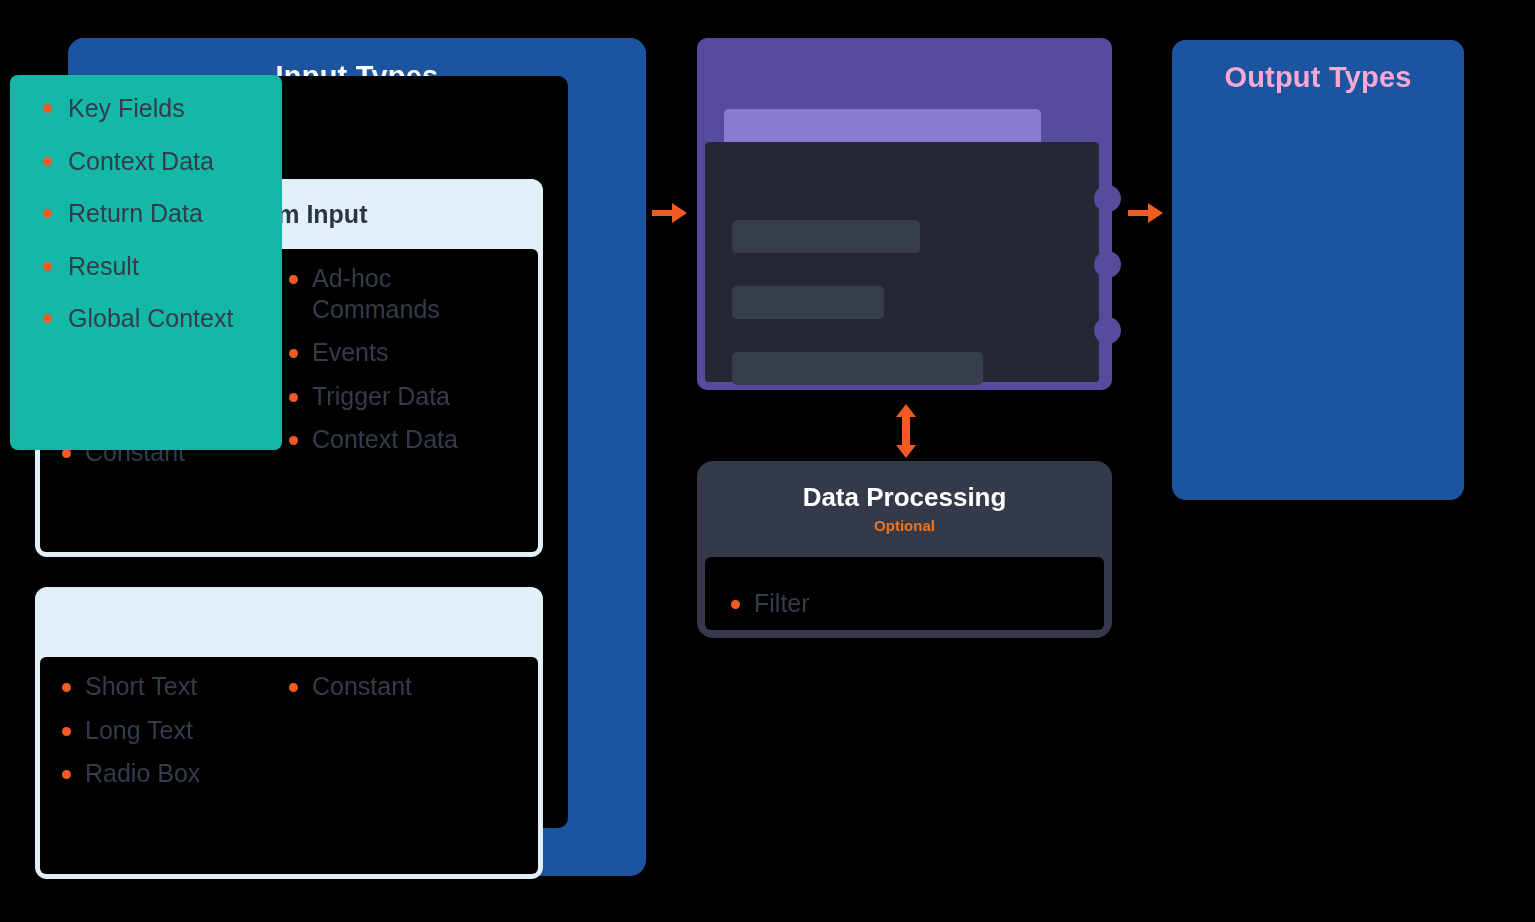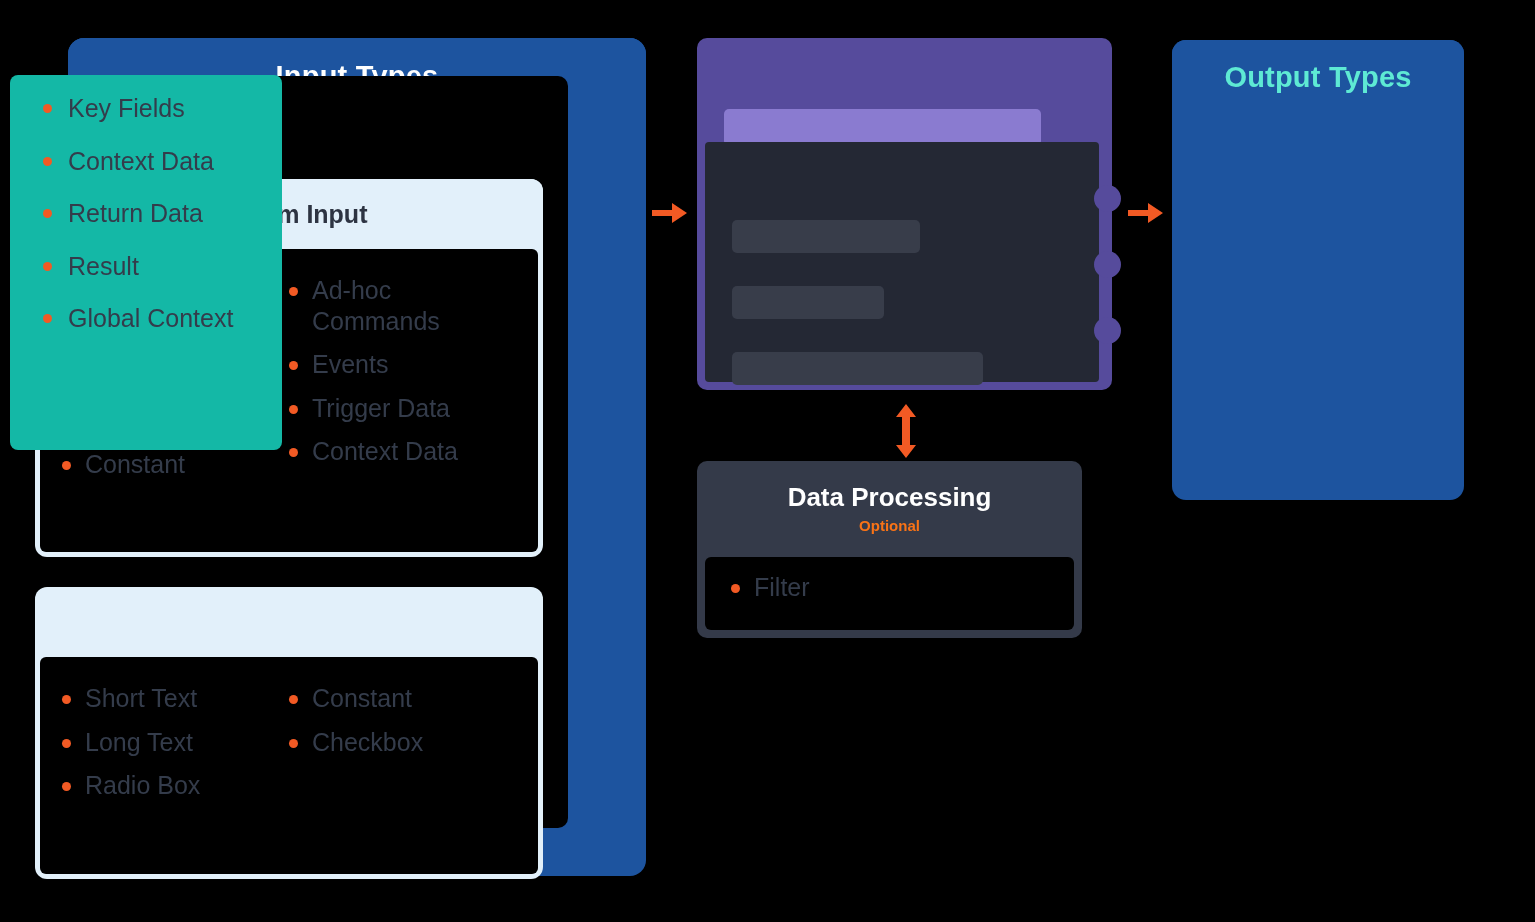--- a/index.html
+++ b/index.html
@@ -99,21 +99,21 @@
 
   #system-input-card { left: 25px; top: 103px; width: 508px; height: 378px; }
   #user-input-card   { left: 25px; top: 511px; width: 508px; height: 292px; }
 
   
   .bullet-cols {
     display: flex;
     width: 100%;
     height: 100%;
   }
-  .bullet-col { flex: 1 1 0; margin-top: 12px; }
+  .bullet-col { flex: 1 1 0; }
   .bullet-item {
     display: flex;
     align-items: flex-start;
     margin-bottom: 13px;
     line-height: 1.22;
   }
   .bullet-dot {
     flex: none;
     width: 9px;
     height: 9px;
@@ -178,24 +178,24 @@
   }
   #node-dot-1 { top: 185px; }
   #node-dot-2 { top: 251px; }
   #node-dot-3 { top: 317px; }
 
   
   #data-processing-card {
     position: absolute;
     left: 697px;
     top: 461px;
-    width: 385px;
+    width: 415px;
     height: 177px;
     background: #343a49;
-    border-radius: 10px;
+    border-radius: 16px;
     box-sizing: border-box;
   }
   #data-processing-title {
     text-align: center;
     color: #ffffff;
     font-weight: bold;
     font-size: 26px;
     padding-top: 21px;
   }
   #data-processing-subtitle {
@@ -207,35 +207,35 @@
   }
   #data-processing-body {
     position: absolute;
     left: 8px;
     right: 8px;
     bottom: 8px;
     top: 96px;
     background: #000000;
     border-radius: 6px;
     box-sizing: border-box;
-    padding: 15px 0 0 26px;
+    padding: 31px 0 0 26px;
   }
 
   
   #output-types-panel {
     left: 1172px;
     top: 40px;
     width: 292px;
     height: 460px;
     background: #1d549f;
     border-radius: 14px;
   }
   #output-types-header {
     height: 75px;
-    color: #5eead4;
+    color: #f9a8d4;
     font-size: 29px;
     background: #1d549f;
   }
   #output-types-body {
     position: absolute;
     left: 10px;
     top: 75px;
     width: 272px;
     height: 375px;
     background: #14b8a6;
@@ -335,24 +335,20 @@
             </div>
             <div class="bullet-item">
               <span class="bullet-dot"></span>
               <span class="bullet-label">Radio Box</span>
             </div>
           </div>
           <div class="bullet-col">
             <div class="bullet-item">
               <span class="bullet-dot"></span>
               <span class="bullet-label">Constant</span>
-            </div>
-            <div class="bullet-item">
-              <span class="bullet-dot"></span>
-              <span class="bullet-label">Checkbox</span>
             </div>
           </div>
         </div>
       </div>
     </div>
 
   </div>
 
   <div class="arrow-h" id="arrow-input-to-processing">
     <svg width="40" height="28" viewBox="0 0 40 28">

